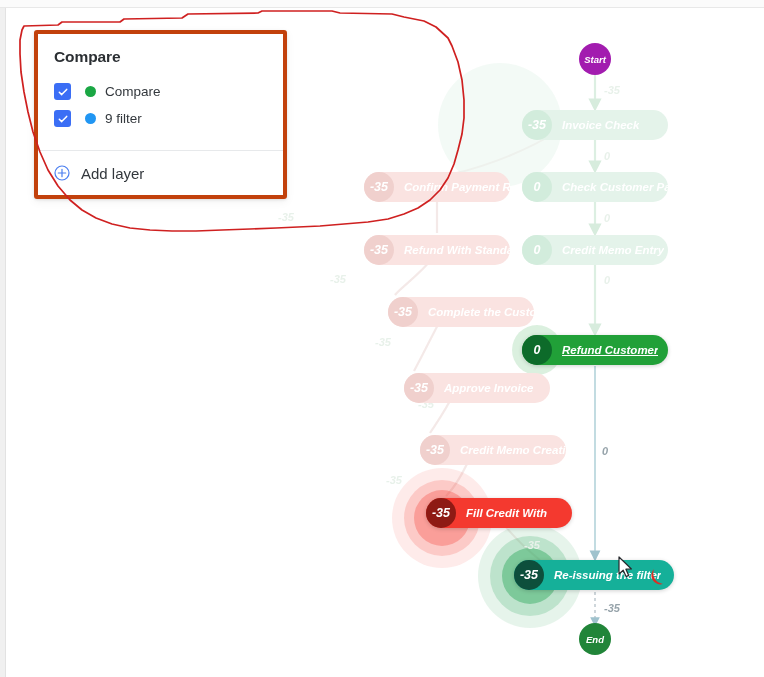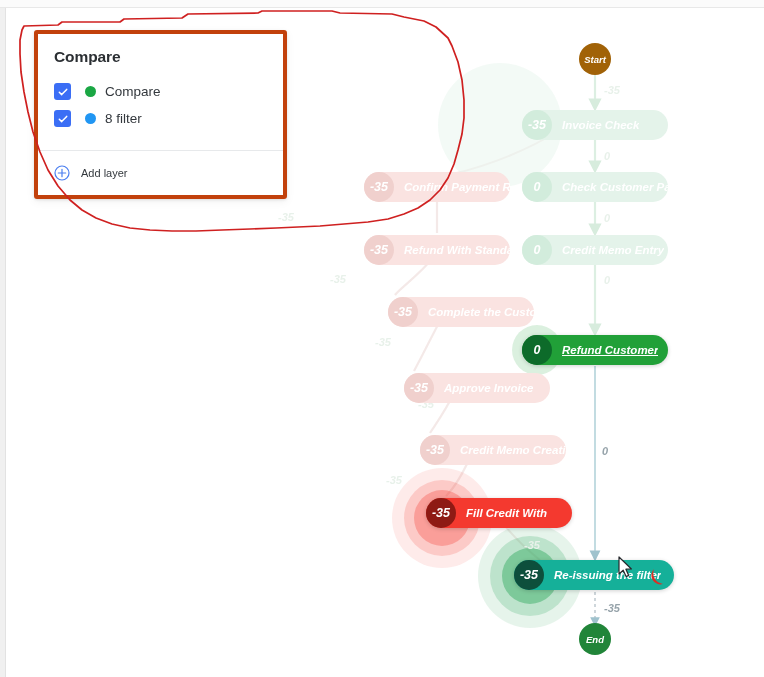--- a/index.html
+++ b/index.html
@@ -98,21 +98,21 @@
   }
   .add-layer-row {
     display: flex;
     align-items: center;
     height: 44px;
     padding: 0 16px;
     cursor: pointer;
   }
   .add-layer-label {
     margin-left: 11px;
-    font-size: 11px;
+    font-size: 15px;
     color: #33383d;
   }
 
   
   .graph { position: absolute; inset: 0; z-index: 10; }
   .graph-svg { position: absolute; left:0; top:0; }
 
   .node {
     position: absolute;
     display: flex;
@@ -238,21 +238,21 @@
     <div class="halo" style="left:392px; top:468px; width:100px; height:100px; background:#f4392f; opacity:0.10;"></div>
     <div class="halo" style="left:404px; top:480px; width:76px; height:76px; background:#f4392f; opacity:0.18;"></div>
     <div class="halo" style="left:414px; top:490px; width:56px; height:56px; background:#f4392f; opacity:0.30;"></div>
 
     <div class="halo" style="left:478px; top:524px; width:104px; height:104px; background:#2ea85e; opacity:0.12;"></div>
     <div class="halo" style="left:490px; top:536px; width:80px; height:80px; background:#2ea85e; opacity:0.22;"></div>
     <div class="halo" style="left:502px; top:548px; width:56px; height:56px; background:#2ea85e; opacity:0.45;"></div>
 
     <div class="halo" style="left:512px; top:325px; width:50px; height:50px; background:#21a038; opacity:0.16;"></div>
 
-    <div class="term-node" style="left:579px; top:43px; background:#a16207; color:#ffffff;">
+    <div class="term-node" style="left:579px; top:43px; background:#a21caf; color:#ffffff;">
       <span>Start</span>
     </div>
 
     <div class="term-node" style="left:579px; top:623px; background:#218539;">
       <span>End</span>
     </div>
 
     <div id="node-layer">
         <div class="node" style="left: 522px; top: 110px; width: 146px; background: rgb(228, 243, 234);">
           <span class="badge" style="background: rgb(210, 236, 220);">-35</span>
@@ -333,21 +333,21 @@
             <span class="dot" style="background: rgb(26, 167, 68);"></span>
             <span class="layer-label">Compare</span>
           </div>
           <div class="layer-row">
             <span class="chk" style="background: rgb(59, 110, 245);">
               <svg width="12" height="12" viewBox="0 0 12 12">
                 <path d="M2.3,6.2 L4.7,8.6 L9.7,3.4" fill="none" stroke="#ffffff" stroke-width="1.5" stroke-linecap="round" stroke-linejoin="round"></path>
               </svg>
             </span>
             <span class="dot" style="background: rgb(33, 150, 243);"></span>
-            <span class="layer-label">8 filter</span>
+            <span class="layer-label">9 filter</span>
           </div>
         </div>
     </div>
     <div class="panel-divider"></div>
     <div class="add-layer-row">
       <svg width="16" height="16" viewBox="0 0 16 16">
         <circle cx="8" cy="8" r="7" fill="none" stroke="#4a7ef0" stroke-width="1.2"></circle>
         <path d="M8,4.3 L8,11.7 M4.3,8 L11.7,8" stroke="#4a7ef0" stroke-width="1.2" stroke-linecap="round"></path>
       </svg>
       <span class="add-layer-label">Add layer</span>

